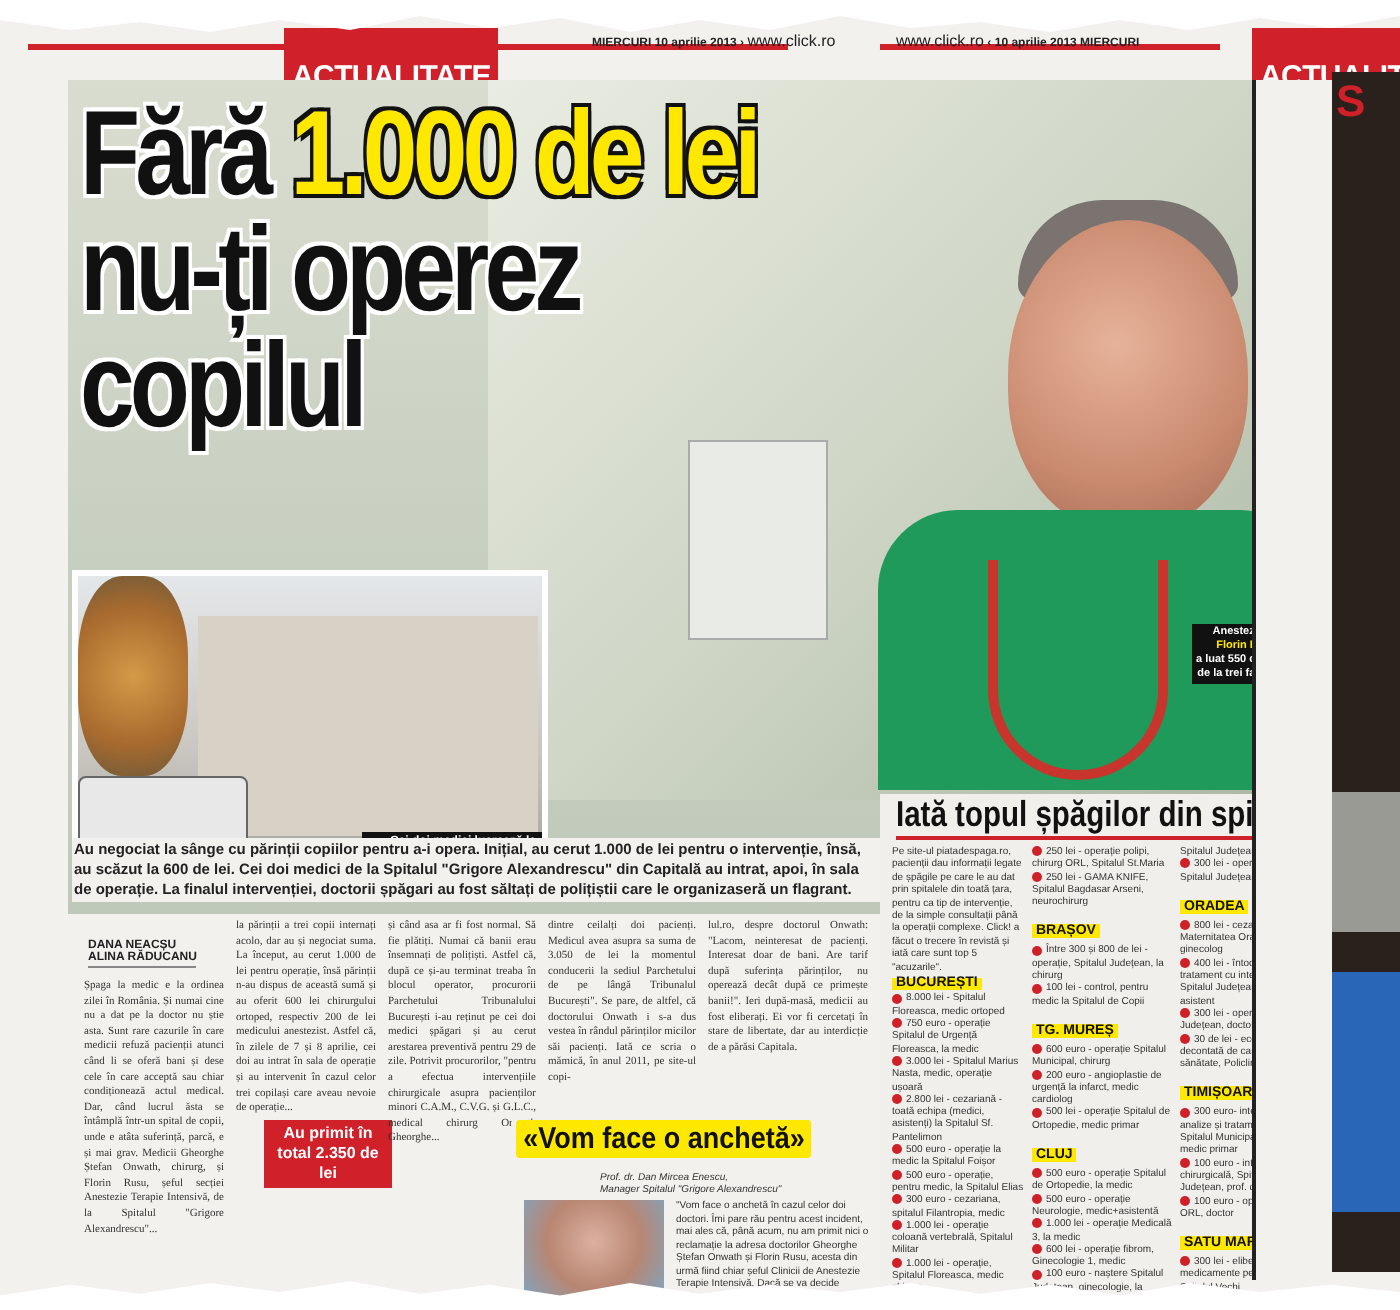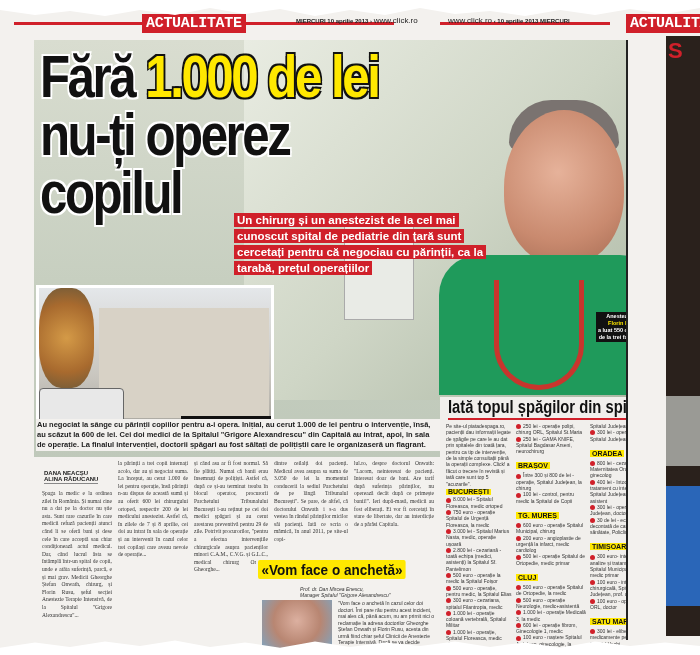--- a/index.html
+++ b/index.html
@@ -1,21 +1,21 @@
 <!DOCTYPE html>
 <html><head>
 <meta charset="utf-8">
 <style>
 *{box-sizing:border-box;margin:0;padding:0}
 body{width:700px;height:655px;overflow:hidden;background:#fff;font-family:"Liberation Sans",sans-serif;position:relative}
 .paper{position:absolute;left:0;top:0;width:700px;height:655px;background:#f3f1ee;}
 .torn-top{position:absolute;left:0;top:0;width:700px;height:20px;background:#fff;clip-path:polygon(0 0,100% 0,100% 40%,95% 70%,90% 45%,85% 75%,80% 50%,75% 80%,70% 55%,65% 70%,60% 40%,55% 75%,50% 50%,45% 80%,40% 45%,35% 70%,30% 40%,25% 75%,20% 50%,15% 80%,10% 55%,5% 75%,0 50%)}
 .torn-bottom{position:absolute;left:0;bottom:0;width:700px;height:18px;background:#fff;clip-path:polygon(0 60%,5% 30%,10% 55%,15% 25%,20% 50%,25% 20%,30% 55%,35% 30%,40% 60%,45% 25%,50% 55%,55% 30%,60% 50%,65% 25%,70% 55%,75% 30%,80% 60%,85% 25%,90% 50%,95% 30%,100% 50%,100% 100%,0 100%)}
 .header-line{position:absolute;top:22px;height:3px;background:#d0202a}
-.section-tag{position:absolute;top:14px;background:#d0202a;color:#fff;font-weight:bold;font-size:15px;padding:1px 4px;font-family:Liberation Mono, monospace;letter-spacing:-0.3px}
+.section-tag{position:absolute;top:14px;background:#d0202a;color:#fff;font-weight:bold;font-size:15px;padding:16px 4px;font-family:Liberation Sans, sans-serif;letter-spacing:-0.3px}
 .header-meta{position:absolute;top:16px;font-size:6px;color:#222;font-weight:bold}
 .header-url{font-size:8px;font-weight:normal;color:#222}
 .left-strip{position:absolute;left:0;top:40px;width:34px;height:600px;background:#2a211c;color:#fff;font-size:6px;padding:2px;overflow:hidden;clip-path:polygon(0 0,100% 0,100% 100%,0 100%,10% 95%,5% 85%,15% 75%,0 65%,12% 55%,3% 45%)}
 .left-strip .headline{font-size:10px;font-weight:bold;line-height:1.1}
 .right-strip{position:absolute;left:666px;top:36px;width:34px;height:600px;background:#2a211c;color:#fff;font-size:5px;overflow:hidden}
 .main{position:absolute;left:34px;top:40px;width:626px;height:600px;background:linear-gradient(180deg,#d9ddd0 0%,#c7cfc0 40%,#b7c2b4 100%)}
 .hero-bg{position:absolute;left:210px;top:0;width:416px;height:360px;background:linear-gradient(135deg,#e9ece2 0%,#cfd6c6 50%,#a9b5a1 100%)}
 .doctor-head{position:absolute;left:470px;top:70px;width:120px;height:155px;border-radius:50% 50% 45% 45%;background:radial-gradient(circle at 45% 40%,#e6b29a 0%,#c98a6f 60%,#a46a52 100%)}
 .doctor-hair{position:absolute;left:475px;top:60px;width:110px;height:50px;border-radius:55px 55px 10px 10px;background:#7a7370}
 .scrubs{position:absolute;left:405px;top:215px;width:221px;height:140px;background:#1f9a5b;border-radius:40px 40px 0 0}
@@ -75,21 +75,20 @@
     <div class="doctor-head"></div>
     <div class="scrubs"></div>
     <div class="stetho"></div>
 
     <div class="headline-main">
       <div><span>Fără</span> <span class="yellow">1.000 de lei</span></div>
       <div>nu-ți operez</div>
       <div>copilul</div>
     </div>
 
-    <div class="subhead"><span>Un chirurg și un anestezist de la cel mai cunoscut spital de pediatrie din țară sunt cercetați pentru că negociau cu părinții, ca la tarabă, prețul operațiilor</span></div>
 
     <div class="building">
       <div class="bldg-body"></div>
       <div class="bldg-tree"></div>
       <div class="van"></div>
       <div class="photo-caption">Cei doi medici lucrează la Spitalul "Grigore Alexandrescu" din Capitală</div>
     </div>
 
     <div class="anest-caption" style="left:562px;top:272px">
       <div>Anestezistul</div>
@@ -101,20 +100,21 @@
     <div class="article-area"></div>
     <div class="lead" style="top:379px;left:2px;width:404px">Au negociat la sânge cu părinții copiilor pentru a-i opera. Inițial, au cerut 1.000 de lei pentru o intervenție, însă, au scăzut la 600 de lei. Cei doi medici de la Spitalul "Grigore Alexandrescu" din Capitală au intrat, apoi, în sala de operație. La finalul intervenției, doctorii șpăgari au fost săltați de polițiștii care le organizaseră un flagrant.</div>
 
     <div class="byline" style="left:10px;top:430px">
       <div>DANA NEACȘU</div>
       <div>ALINA RĂDUCANU</div>
     </div>
 
     <div class="col" style="left:8px;top:450px;width:70px;height:150px;overflow:hidden">Șpaga la medic e la ordinea zilei în România. Și numai cine nu a dat pe la doctor nu știe asta. Sunt rare cazurile în care medicii refuză pacienții atunci când li se oferă bani și dese cele în care acceptă sau chiar condiționează actul medical. Dar, când lucrul ăsta se întâmplă într-un spital de copii, unde e atâta suferință, parcă, e și mai grav. Medicii Gheorghe Ștefan Onwath, chirurg, și Florin Rusu, șeful secției Anestezie Terapie Intensivă, de la Spitalul "Grigore Alexandrescu"...</div>
     <div class="col" style="left:84px;top:420px;width:70px;height:100px;overflow:hidden">la părinții a trei copii internați acolo, dar au și negociat suma. La început, au cerut 1.000 de lei pentru operație, însă părinții n-au dispus de această sumă și au oferit 600 lei chirurgului ortoped, respectiv 200 de lei medicului anestezist. Astfel că, în zilele de 7 și 8 aprilie, cei doi au intrat în sala de operație și au intervenit în cazul celor trei copilași care aveau nevoie de operație...</div>
+    <div class="pullquote" style="left:98px;top:520px">Au primit în total 2.350 de lei</div>
     <div class="col" style="left:160px;top:420px;width:74px;height:180px;overflow:hidden">și când asa ar fi fost normal. Să fie plătiți. Numai că banii erau însemnați de polițiști. Astfel că, după ce și-au terminat treaba în blocul operator, procurorii Parchetului Tribunalului București i-au reținut pe cei doi medici șpăgari și au cerut arestarea preventivă pentru 29 de zile. Potrivit procurorilor, "pentru a efectua intervențiile chirurgicale asupra pacienților minori C.A.M., C.V.G. și G.L.C., medical chirurg Onwath Gheorghe...</div>
     <div class="col" style="left:240px;top:420px;width:74px;height:82px;overflow:hidden">dintre ceilalți doi pacienți. Medicul avea asupra sa suma de 3.050 de lei la momentul conducerii la sediul Parchetului de pe lângă Tribunalul București". Se pare, de altfel, că doctorului Onwath i s-a dus vestea în rândul părinților micilor săi pacienți. Iată ce scria o mămică, în anul 2011, pe site-ul copi-</div>
     <div class="col" style="left:320px;top:420px;width:80px;height:82px;overflow:hidden">lul.ro, despre doctorul Onwath: "Lacom, neinteresat de pacienți. Interesat doar de bani. Are tarif după suferința părinților, nu operează decât după ce primește banii!". Ieri după-masă, medicii au fost eliberați. Ei vor fi cercetați în stare de libertate, dar au interdicție de a părăsi Capitala.</div>
 
     <div class="vom-box" style="left:222px;top:520px">
       <div class="vom-title">«Vom face o anchetă»</div>
       <div class="vom-cap">
         <div>Prof. dr. Dan Mircea Enescu,</div>
         <div>Manager Spitalul "Grigore Alexandrescu"</div>
       </div>

